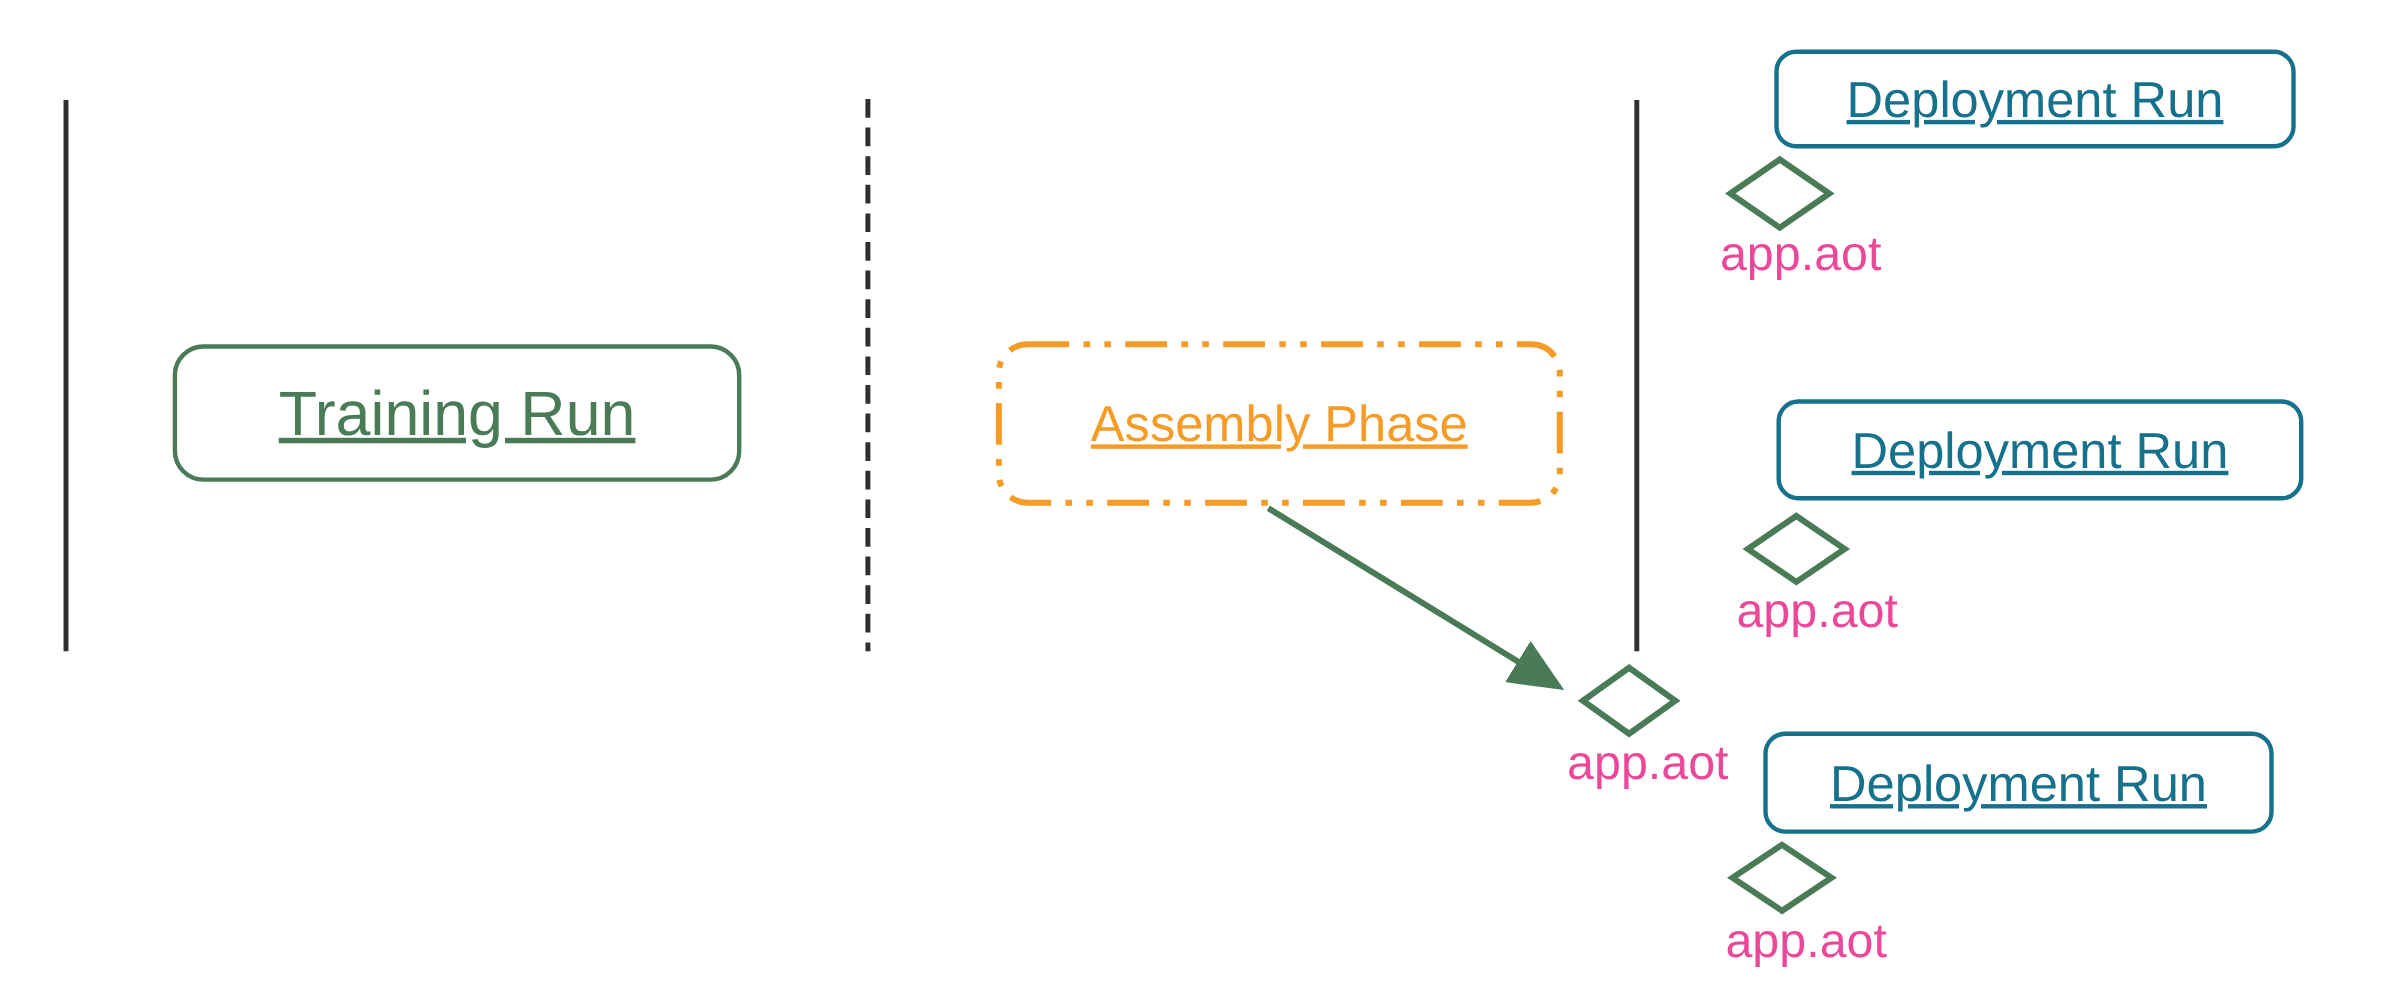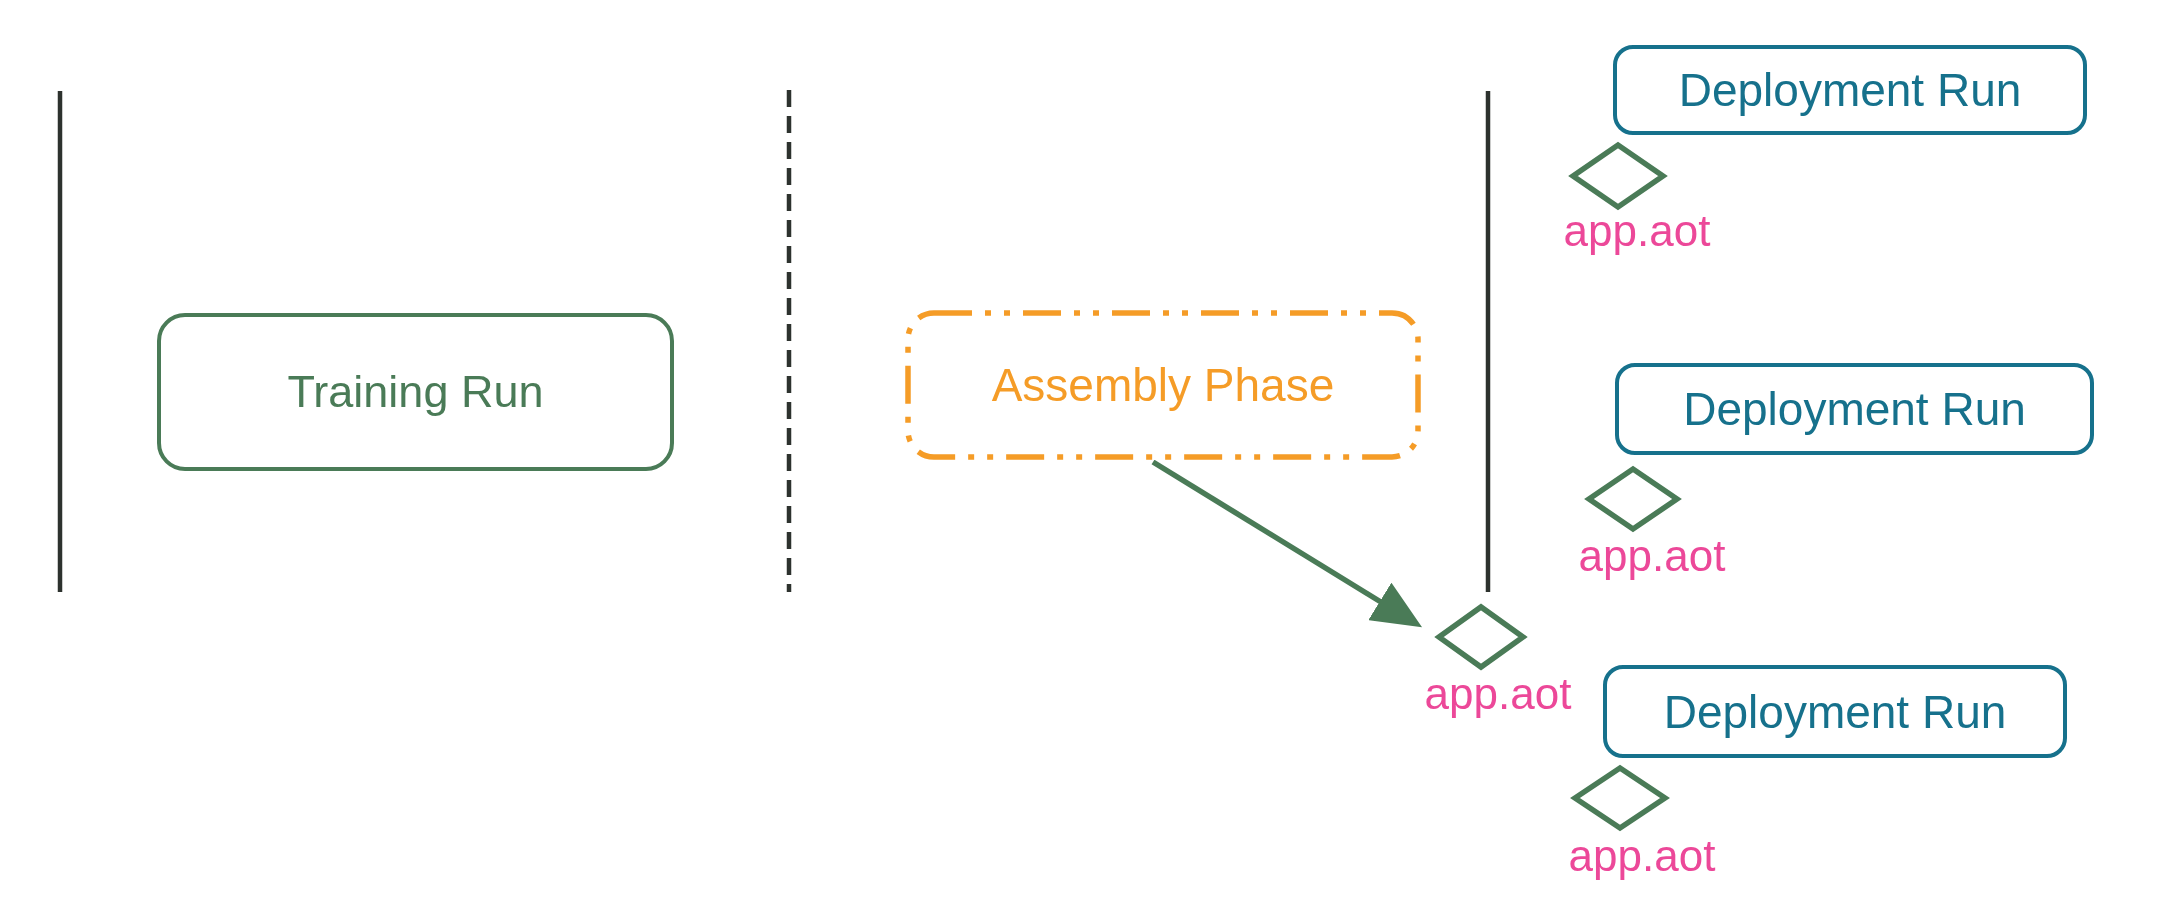--- a/index.html
+++ b/index.html
@@ -26,28 +26,29 @@
     position: absolute;
     display: flex;
     align-items: center;
     justify-content: center;
     box-sizing: border-box;
     background: #ffffff;
   }
   .box span {
     display: block;
     white-space: nowrap;
+    text-decoration: underline;
   }
   .training {
     left: 157px; top: 313px;
-    width: 517px; height: 158px;
+    width: 517px; height: 125px;
     border: 4px solid #4a7b57;
     border-radius: 28px;
     color: #4a7b57;
-    font-size: 45px;
+    font-size: 57px;
   }
   .assembly {
     left: 905px; top: 310px;
     width: 516px; height: 150px;
     color: #f59c27;
     font-size: 46px;
     text-align: right;
   }
   .assembly .dashed-border {
     position: absolute;

